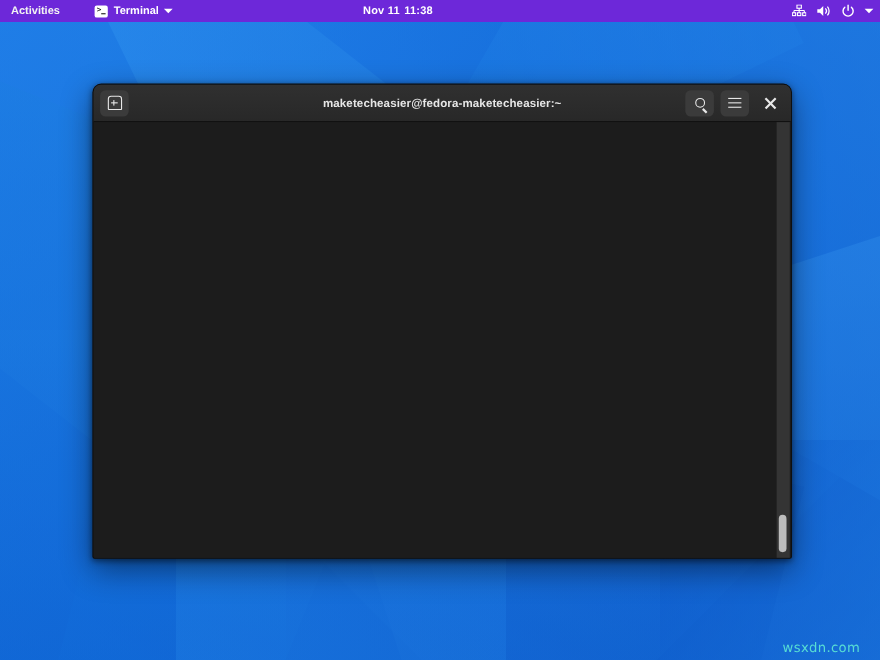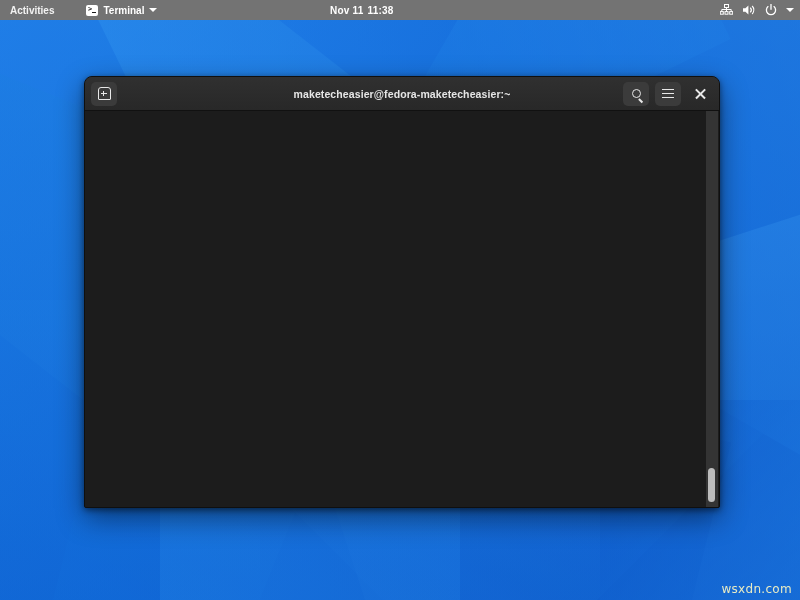--- a/index.html
+++ b/index.html
@@ -45,21 +45,21 @@
   .f9{ left:160px; top:420px; width:300px; height:200px;
        background:linear-gradient(90deg,#2180e4,#1d7ae1);
        opacity:.4; }
   .f10{ right:0; bottom:0; width:200px; height:200px;
        background:linear-gradient(300deg,#1a76df,#0b55c6);
        opacity:.5; }
 
   
   #topbar{
     position:absolute; left:0; top:0; width:800px; height:20px;
-    background:#737373;
+    background:#6d28d9;
     display:flex; align-items:center;
     color:#ffffff; font-size:10px; font-weight:bold;
     z-index:40;
   }
   #topbar .activities{
     padding:0 10px; height:20px; display:flex; align-items:center;
     font-size:10px; font-weight:bold; color:#f2f2f2; cursor:pointer;
   }
   #topbar .appmenu{
     display:flex; align-items:center; gap:5px;
@@ -182,23 +182,23 @@
     position:absolute; right:1px; top:0; width:12px; height:397px;
     background:#343434;
   }
   #scrollthumb{
     position:absolute; left:2px; bottom:6px; width:7px; height:34px;
     background:#bdbdbd; border-radius:4px; cursor:pointer;
   }
 
   
   #watermark{
-    position:absolute; right:8px; bottom:4px;
+    position:absolute; right:18px; bottom:4px;
     font-family:"DejaVu Sans", sans-serif;
-    font-size:12px; color:#fef9c3; opacity:.9;
+    font-size:12px; color:#5eead4; opacity:.9;
     letter-spacing:.3px; z-index:50;
   }
 </style>
 </head>
 <body>
 
 <div id="desktop">
   <div class="facet f1"></div>
   <div class="facet f2"></div>
   <div class="facet f3"></div>

